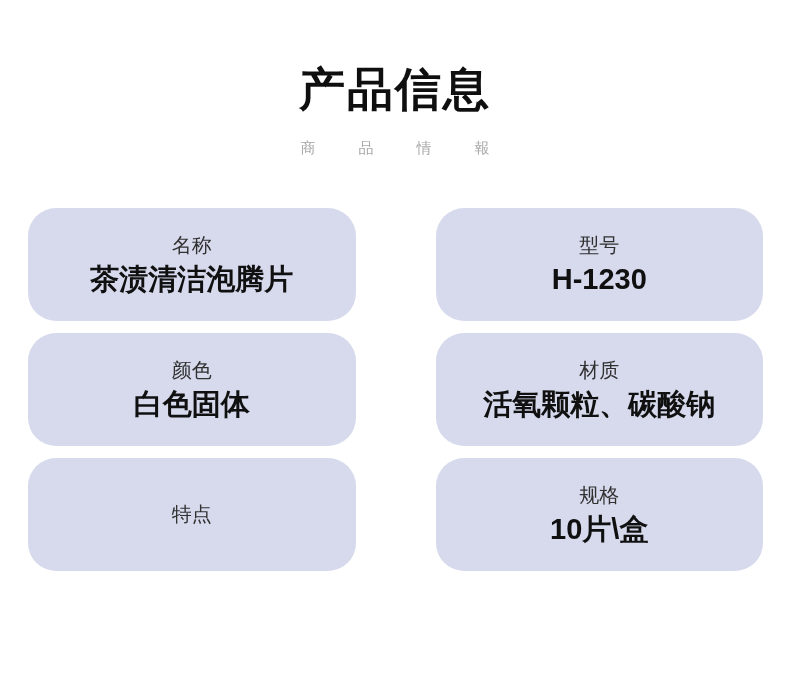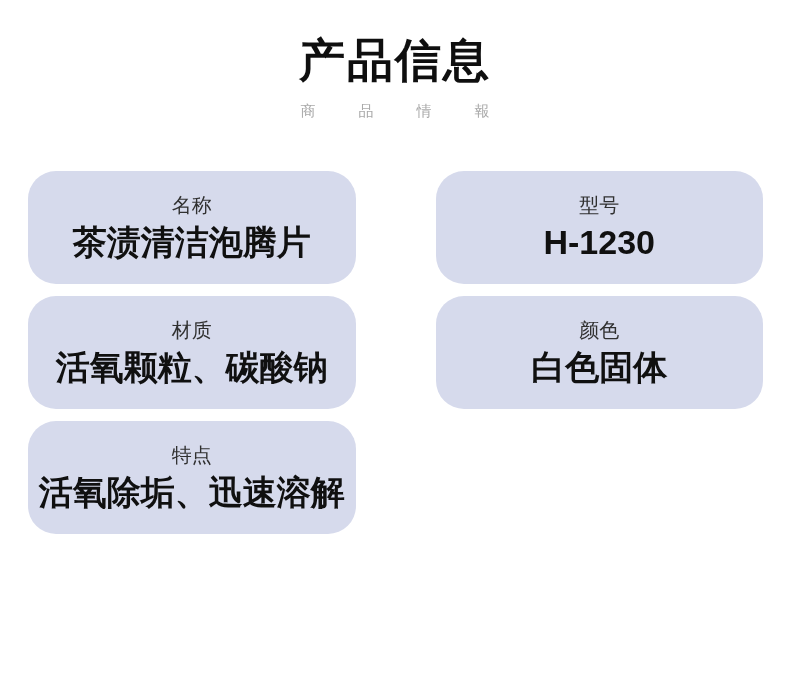--- a/index.html
+++ b/index.html
@@ -11,41 +11,42 @@
   }
   * { margin: 0; padding: 0; box-sizing: border-box; }
   html, body {
     width: 790px;
     height: 698px;
     background: #ffffff;
     font-family: "Liberation Sans", "DejaVu Sans", sans-serif;
     overflow: hidden;
   }
   .header {
-    padding-top: 35px;
+    padding-top: 64px;
     text-align: center;
   }
   .title {
     font-size: 46px;
     line-height: 1.1;
     font-weight: 900;
     letter-spacing: 2px;
     color: var(--title_color);
   }
   .subtitle-row {
     margin-top: 16px;
     text-align: center;
   }
   .subtitle {
     display: inline-block;
     font-size: 15px;
     color: var(--subtitle_color);
     letter-spacing: 43px;
     margin-right: -43px; 
     white-space: nowrap;
+    margin-top: 8px;
   }
   .grid {
     margin: 50px 27px 0 28px;
     display: grid;
     grid-template-columns: 1fr 1fr;
     column-gap: 80px;
     row-gap: 12px;
   }
   .card {
     height: 113px;
@@ -58,21 +59,21 @@
     gap: 10px;
     text-align: center;
   }
   .card-label {
     font-size: 20px;
     font-weight: 400;
     color: var(--label_color);
     line-height: 1;
   }
   .card-value {
-    font-size: 34px;
+    font-size: 29px;
     font-weight: 700;
     color: var(--value_color);
     line-height: 1;
     white-space: nowrap;
   }
 </style>
 </head>
 <body>
 
 <div class="header">
@@ -88,28 +89,31 @@
     <div class="card-value">茶渍清洁泡腾片</div>
   </div>
 
 
   <div class="card">
     <div class="card-label">型号</div>
     <div class="card-value">H-1230</div>
   </div>
 
   <div class="card">
-    <div class="card-label">材质</div>
-    <div class="card-value">活氧颗粒、碳酸钠</div>
+    <div class="card-label">颜色</div>
+    <div class="card-value">白色固体</div>
   </div>
 
   <div class="card">
-    <div class="card-label">颜色</div>
-    <div class="card-value">白色固体</div>
+    <div class="card-label">材质</div>
+    <div class="card-value">活氧颗粒、碳酸钠</div>
   </div>
 
 
   <div class="card">
     <div class="card-label">特点</div>
-    <div class="card-value">活氧除垢、迅速溶解</div>
   </div>
 
+  <div class="card">
+    <div class="card-label">规格</div>
+    <div class="card-value">10片\盒</div>
+  </div>
 </div>
 
 </body></html>

